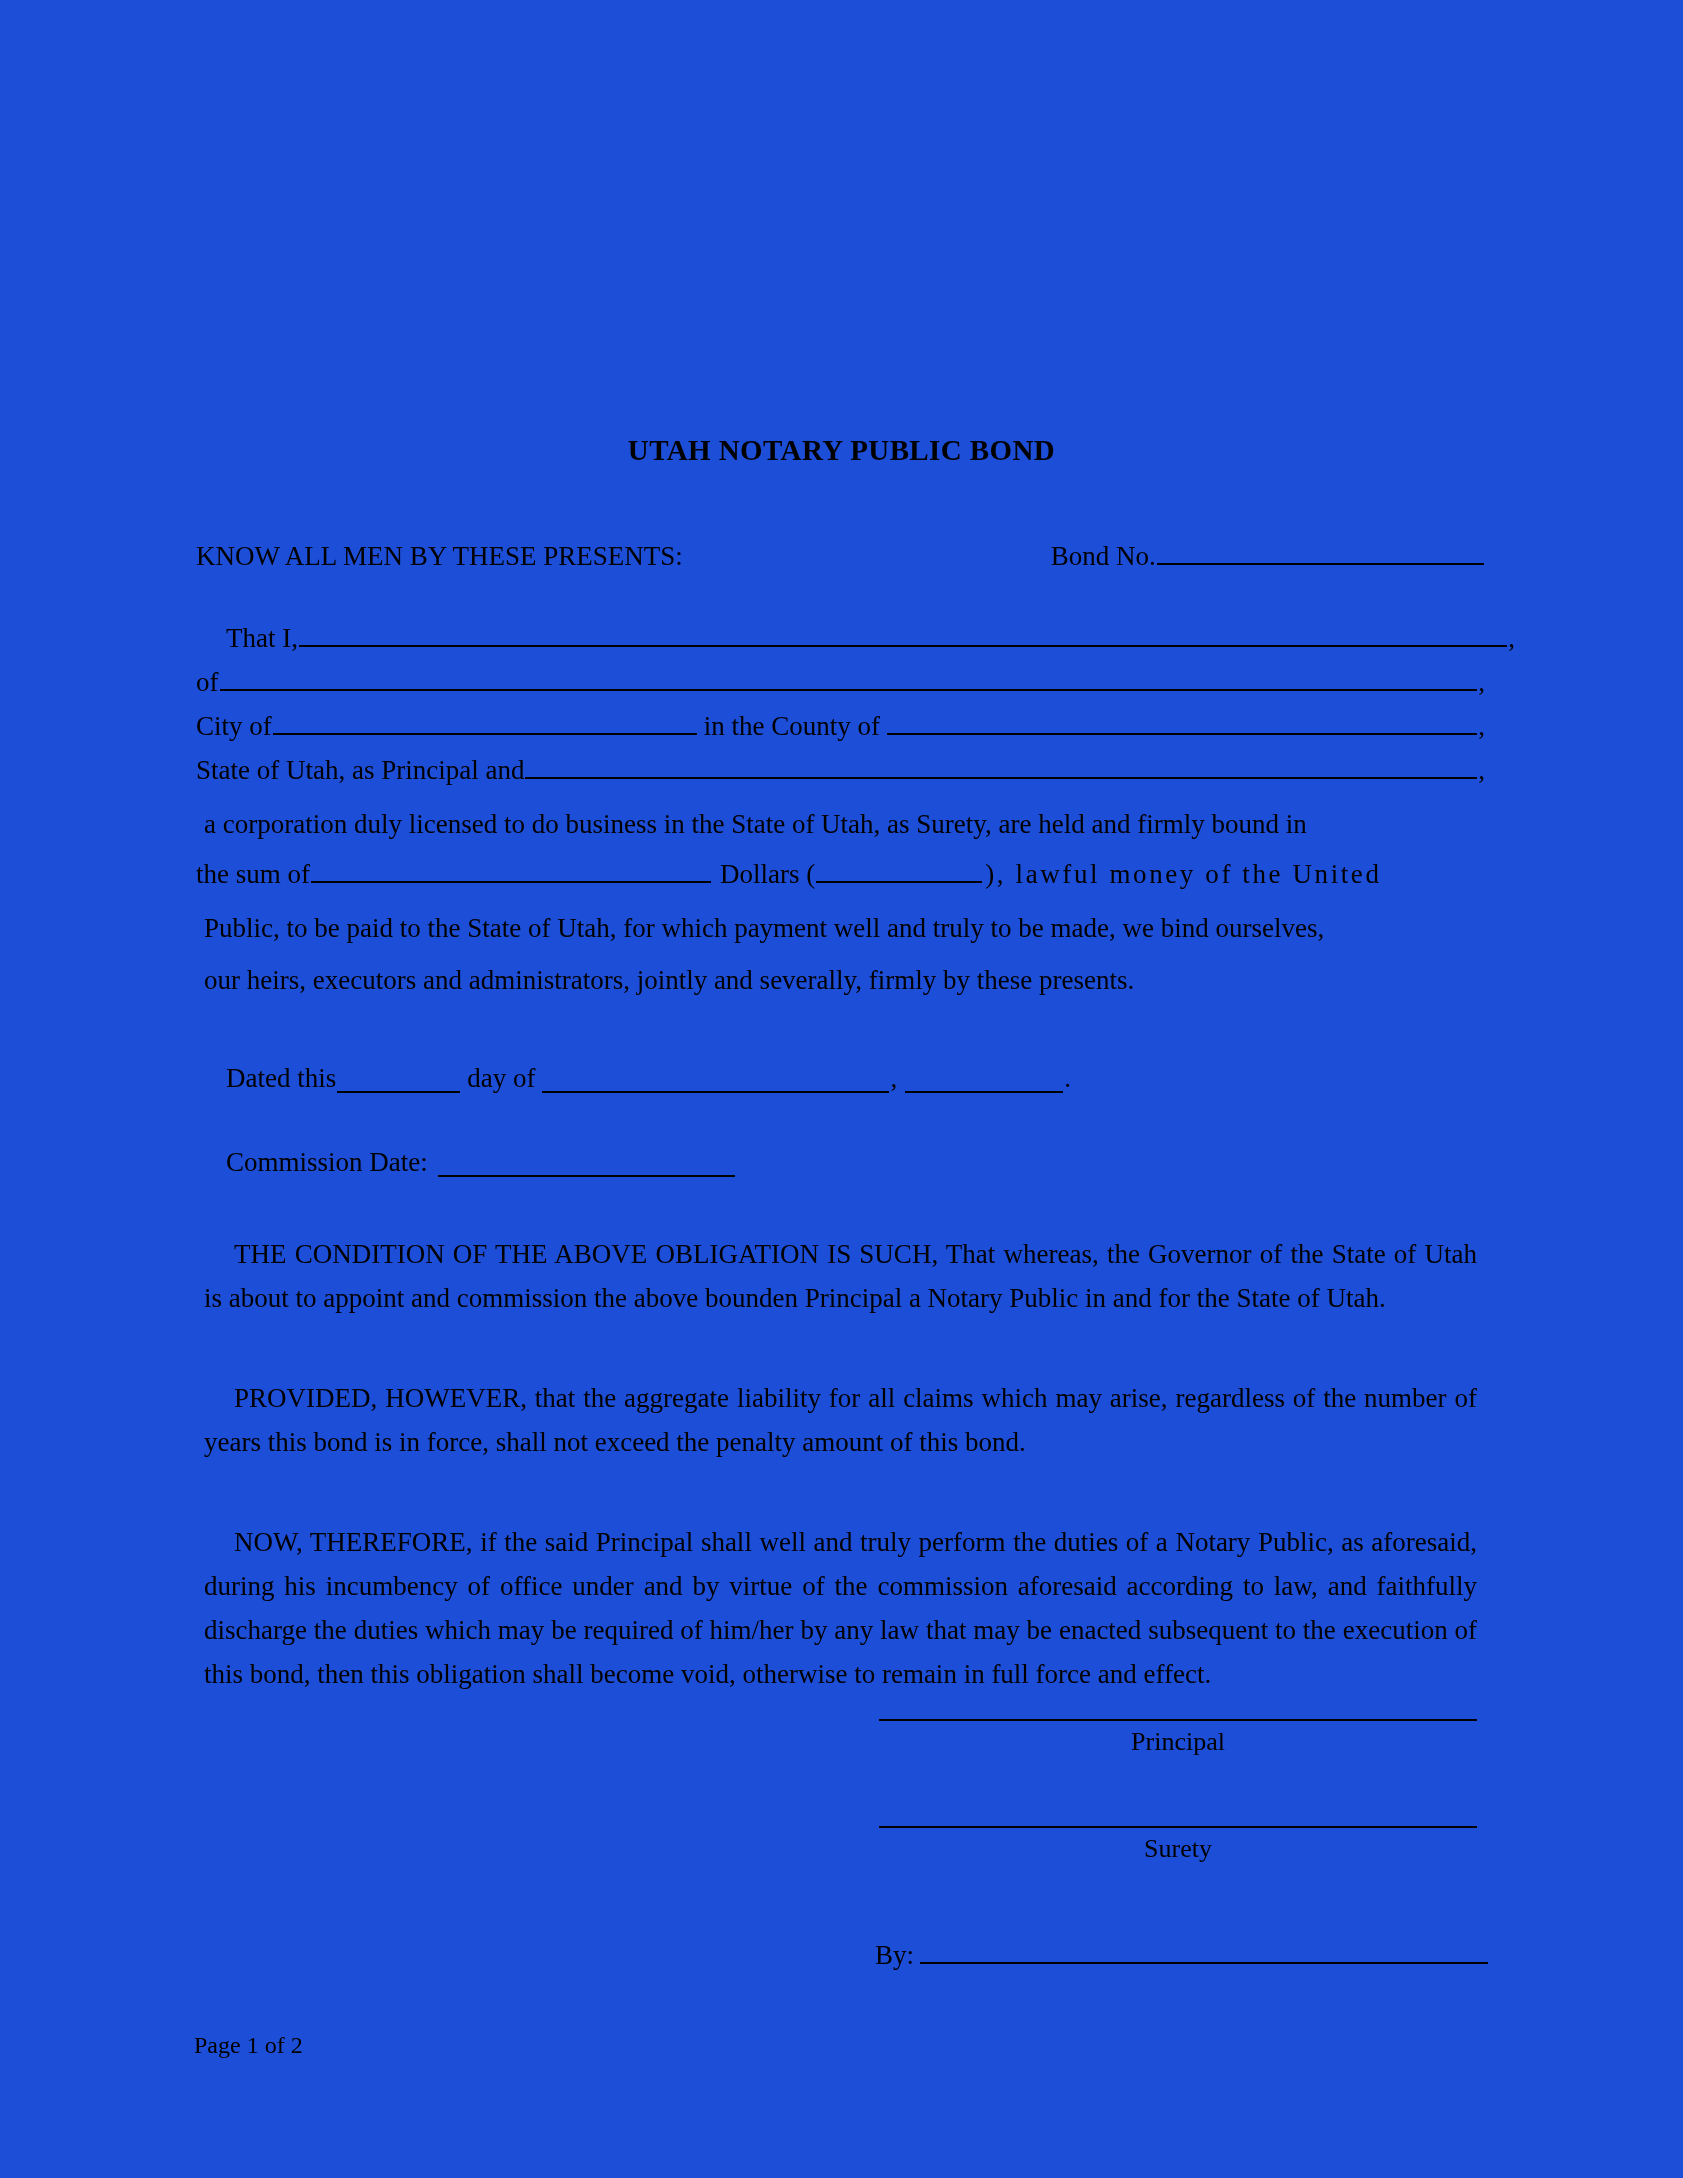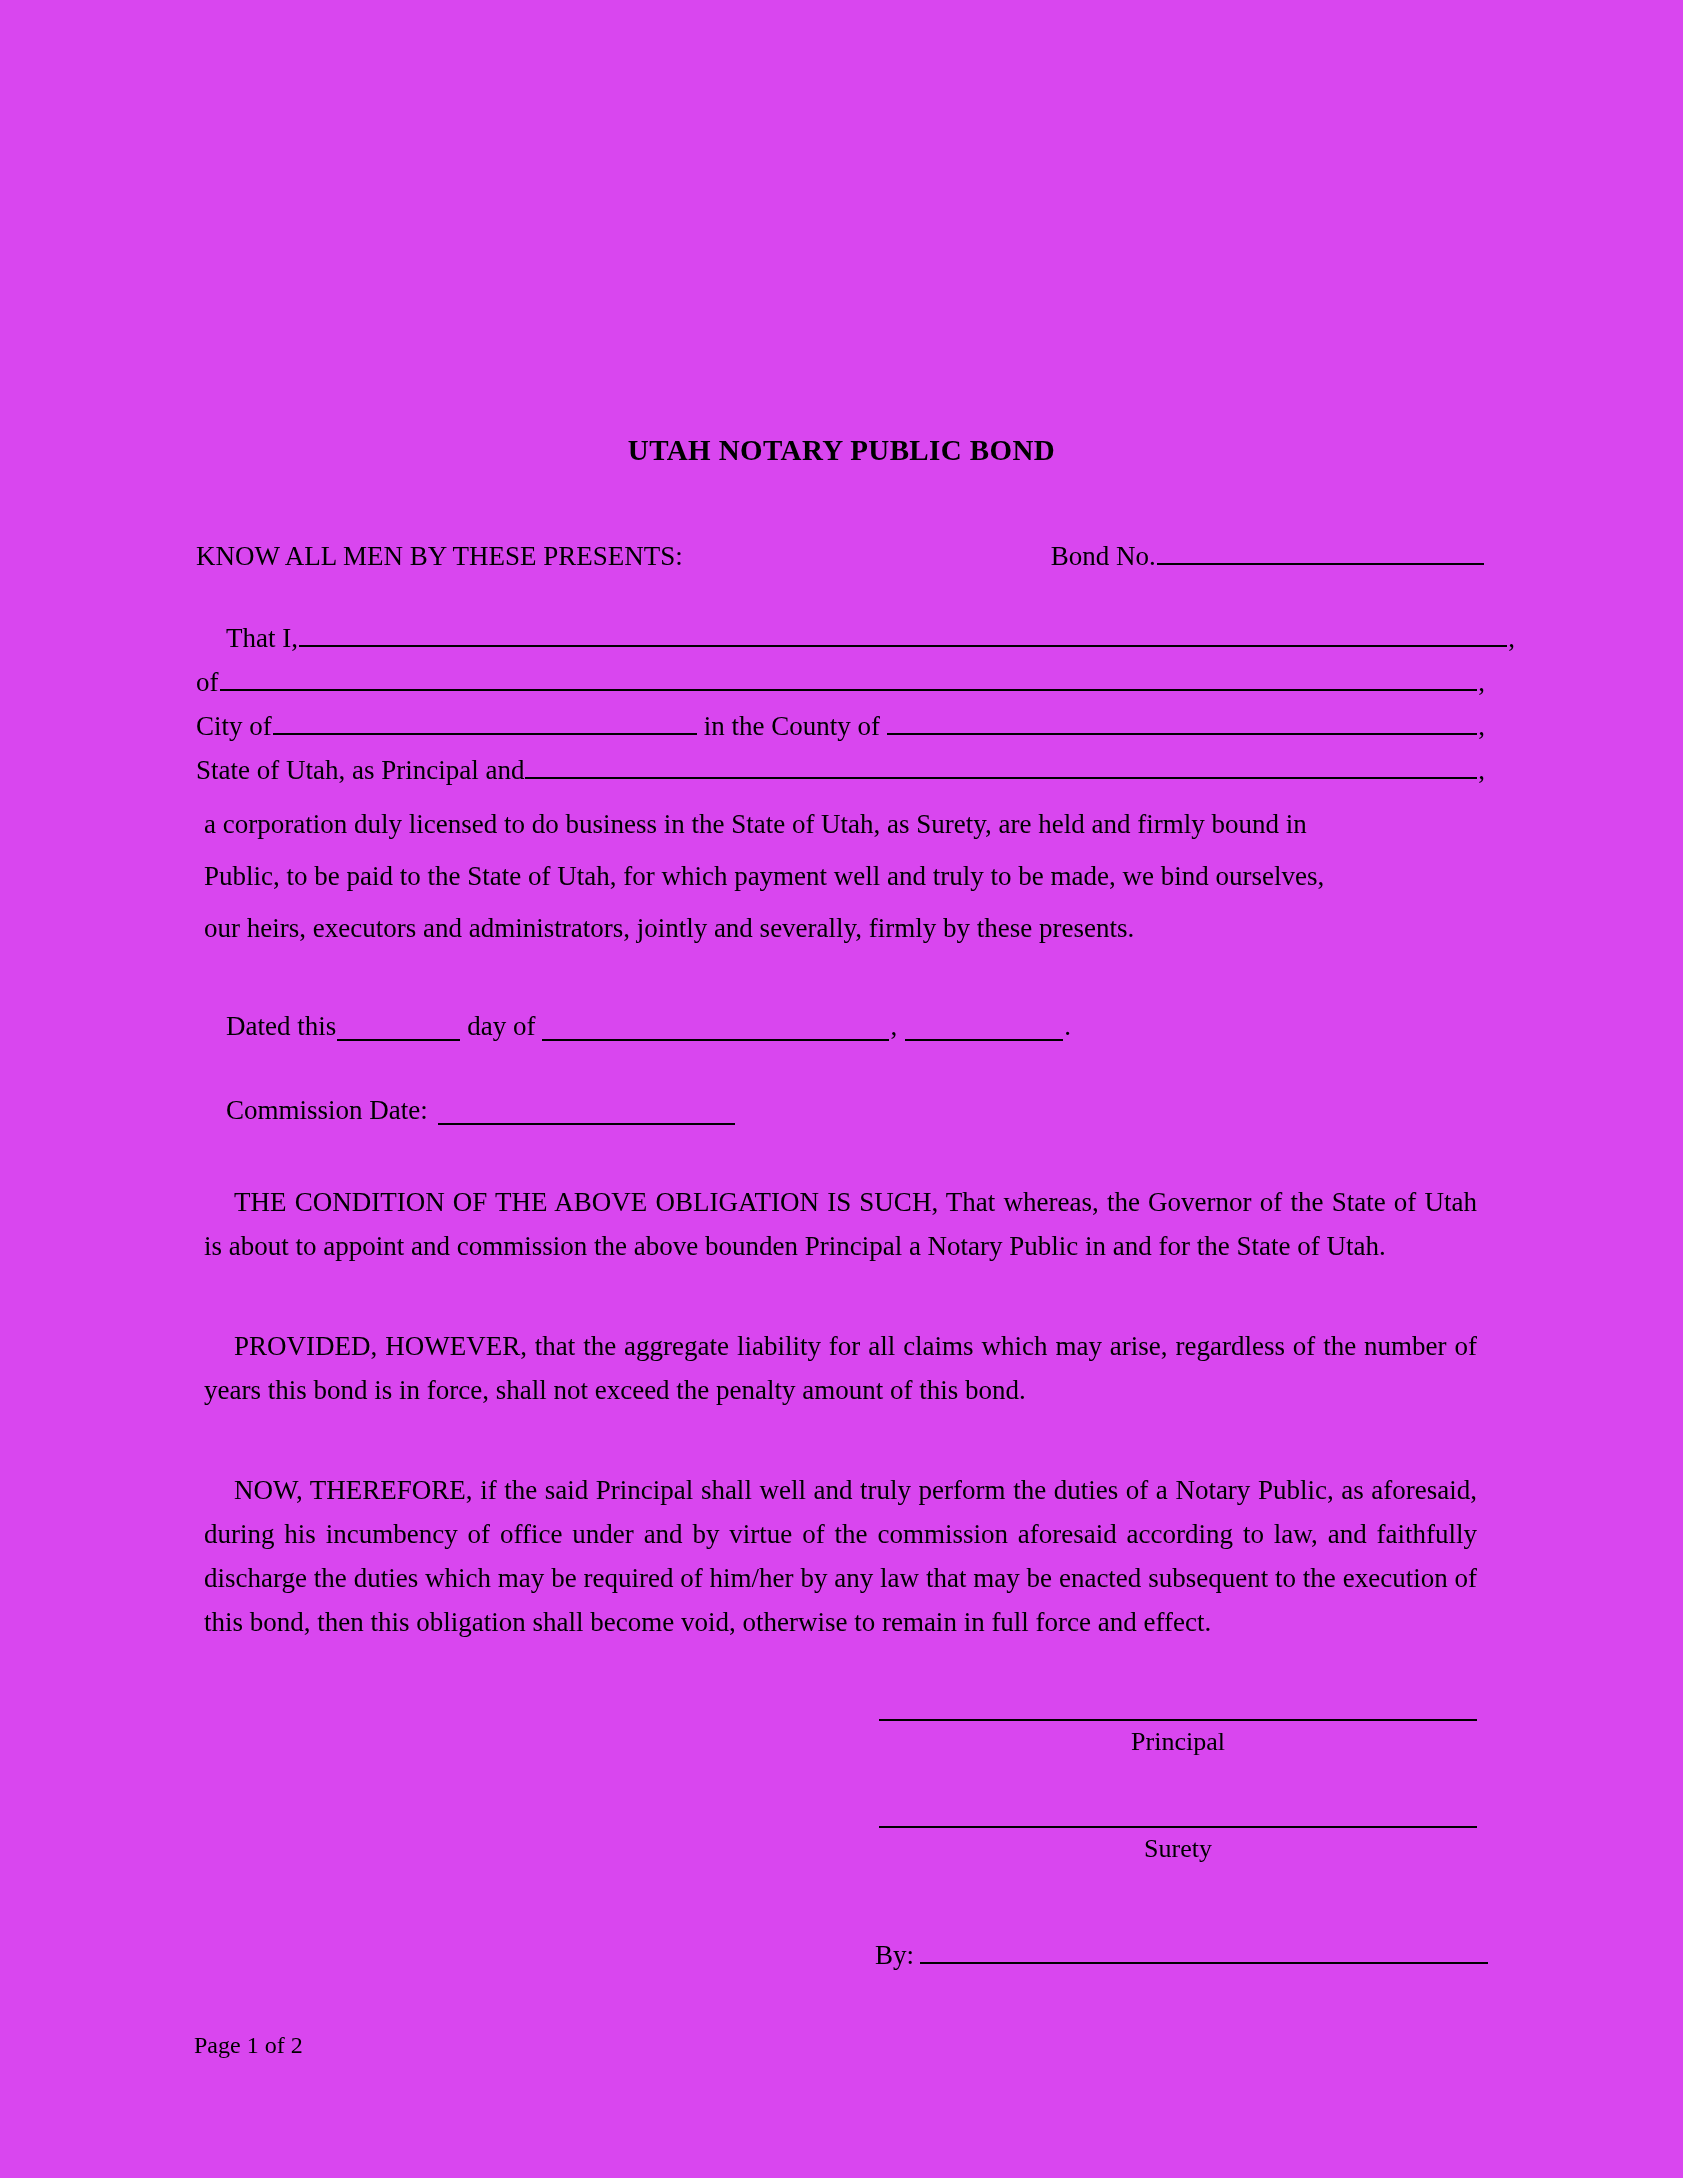--- a/index.html
+++ b/index.html
@@ -14,21 +14,21 @@
     font-family: "Liberation Serif", "DejaVu Serif", serif;
     color: #000000;
     overflow: hidden;
   }
 
   .page {
     position: absolute;
     top: 0; left: 0;
     width: 1683px;
     height: 2178px;
-    background: #d946ef;
+    background: #1d4ed8;
   }
 
   
   .doc-title {
     position: absolute;
     top: 434px;
     left: 0;
     width: 1683px;
     text-align: center;
     font-size: 29px;
@@ -190,20 +190,27 @@
     </div>
 
     <div class="fillrow">
       <span class="lead">State of Utah, as Principal and</span>
       <span class="blank grow"></span>
       <span class="tail">,</span>
     </div>
 
     <div class="para" style="height:44px;">a corporation duly licensed to do business in the State of Utah, as Surety, are held and firmly bound in</div>
 
+    <div class="fillrow">
+      <span class="lead">the sum of</span>
+      <span class="blank" style="width:400px;"></span>
+      <span class="lead" style="padding-left:8px;">Dollars (</span>
+      <span class="blank" style="width:166px;"></span>
+      <span class="tail" style="padding-left:2px; letter-spacing:2.6px;">), lawful money of the United</span>
+    </div>
 
     <div class="para" style="height:44px;">Public, to be paid to the State of Utah, for which payment well and truly to be made, we bind ourselves,</div>
 
     <div class="para" style="height:44px;">our heirs, executors and administrators, jointly and severally, firmly by these presents.</div>
 
     <div class="gap-46"></div>
 
     <div class="simple-row">
       <span>Dated this</span>
       <span class="blank" style="width:123px;"></span>

